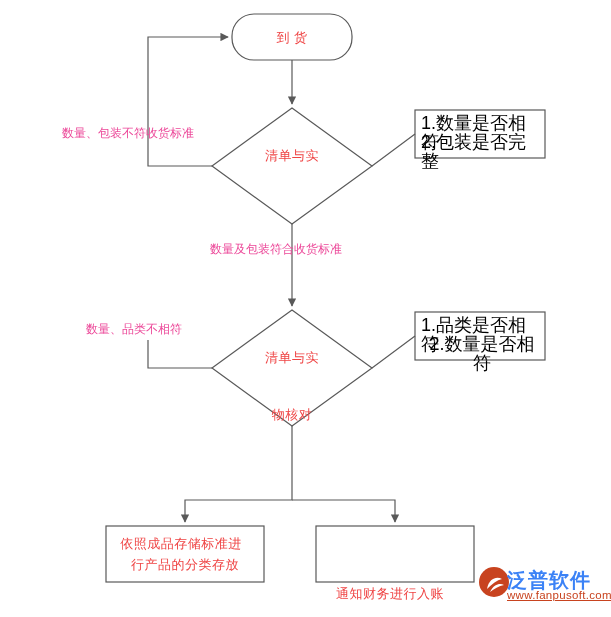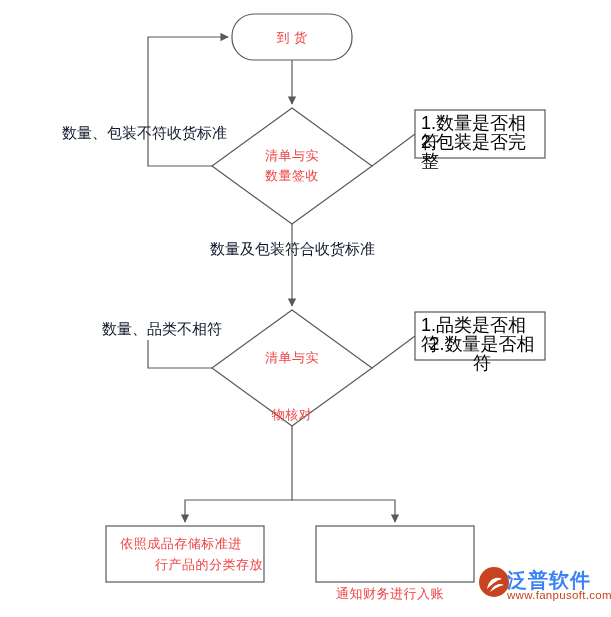--- a/index.html
+++ b/index.html
@@ -31,22 +31,22 @@
     justify-content: center;
     text-align: center;
     color: #ef4444;
     font-size: 13px;
     line-height: 19px;
     letter-spacing: 0.5px;
     pointer-events: none;
   }
   .edge-label {
     position: absolute;
-    color: #0f172a;
-    font-size: 15px;
+    color: #ec4899;
+    font-size: 12px;
     line-height: 18px;
     white-space: nowrap;
   }
   .note-text {
     position: absolute;
     color: #000000;
     font-size: 18px;
     line-height: 19px;
     text-align: left;
   }
@@ -66,20 +66,21 @@
     color: #3b82f6;
     letter-spacing: 1px;
   }
   .logo-url {
     position: absolute;
     left: 34px;
     top: 24px;
     font-size: 11.5px;
     color: #c8431f;
     letter-spacing: 0.3px;
+    text-decoration: underline;
   }
 </style>
 </head>
 <body>
 
 <div id="canvas">
 
   <svg id="svg-layer" viewBox="0 0 611 617">
     <defs>
       <marker id="arrow" viewBox="0 0 10 10" refX="9" refY="5" markerWidth="7" markerHeight="7" orient="auto-start-reverse">
@@ -118,35 +119,34 @@
     <g>
       <circle cx="494" cy="582" r="15" fill="#c8431f"></circle>
       <path d="M 487 589 C 489 578, 497 576, 502 579 C 497 580, 492 584, 487 589 Z" fill="#ffffff"></path>
       <path d="M 490 592 C 494 584, 500 583, 504 585 C 499 586, 494 589, 490 592 Z" fill="#ffffff"></path>
     </g>
   </svg>
 
   <div class="node-text" style="left:232px; top:14px; width:120px; height:46px;">到  货</div>
 
   <div class="node-text" style="left:232px; top:146px; width:120px; height:19px; justify-content:center;">清单与实</div>
-  <div class="node-text" style="left:232px; top:166px; width:120px; height:19px;">数量签收</div>
 
   <div class="node-text" style="left:232px; top:348px; width:120px; height:19px;">清单与实</div>
   <div class="node-text" style="left:232px; top:368px; width:120px; height:19px;margin-top:37px;">物核对</div>
 
   <div class="node-text" style="left:106px; top:534px; width:150px; height:19px;">依照成品存储标准进</div>
-  <div class="node-text" style="left:106px; top:555px; width:158px; height:19px;padding-left:24px;">行产品的分类存放</div>
+  <div class="node-text" style="left:106px; top:555px; width:158px; height:19px;">行产品的分类存放</div>
 
   <div class="node-text" style="left:316px; top:526px; width:148px; height:56px;margin-top:39px;">通知财务进行入账</div>
 
   <div class="edge-label" style="left:62px; top:124px;">数量、包装不符收货标准</div>
 
   <div class="edge-label" style="left:210px; top:240px;">数量及包装符合收货标准</div>
 
-  <div class="edge-label" style="left:86px; top:320px;margin-left:16px;">数量、品类不相符</div>
+  <div class="edge-label" style="left:86px; top:320px;">数量、品类不相符</div>
 
 
   <div class="note-text" style="left:421px; top:114px; width:122px;">1.数量是否相符</div>
   <div class="note-text" style="left:421px; top:133px; width:122px;">2.包装是否完整</div>
 
   <div class="note-text" style="left:421px; top:316px; width:122px;">1.品类是否相符</div>
   <div class="note-text" style="left:421px; top:335px; width:122px;text-align:center;">2.数量是否相符</div>
 
   <div class="logo-wrap">
     <div class="logo-brand">泛普软件</div>

